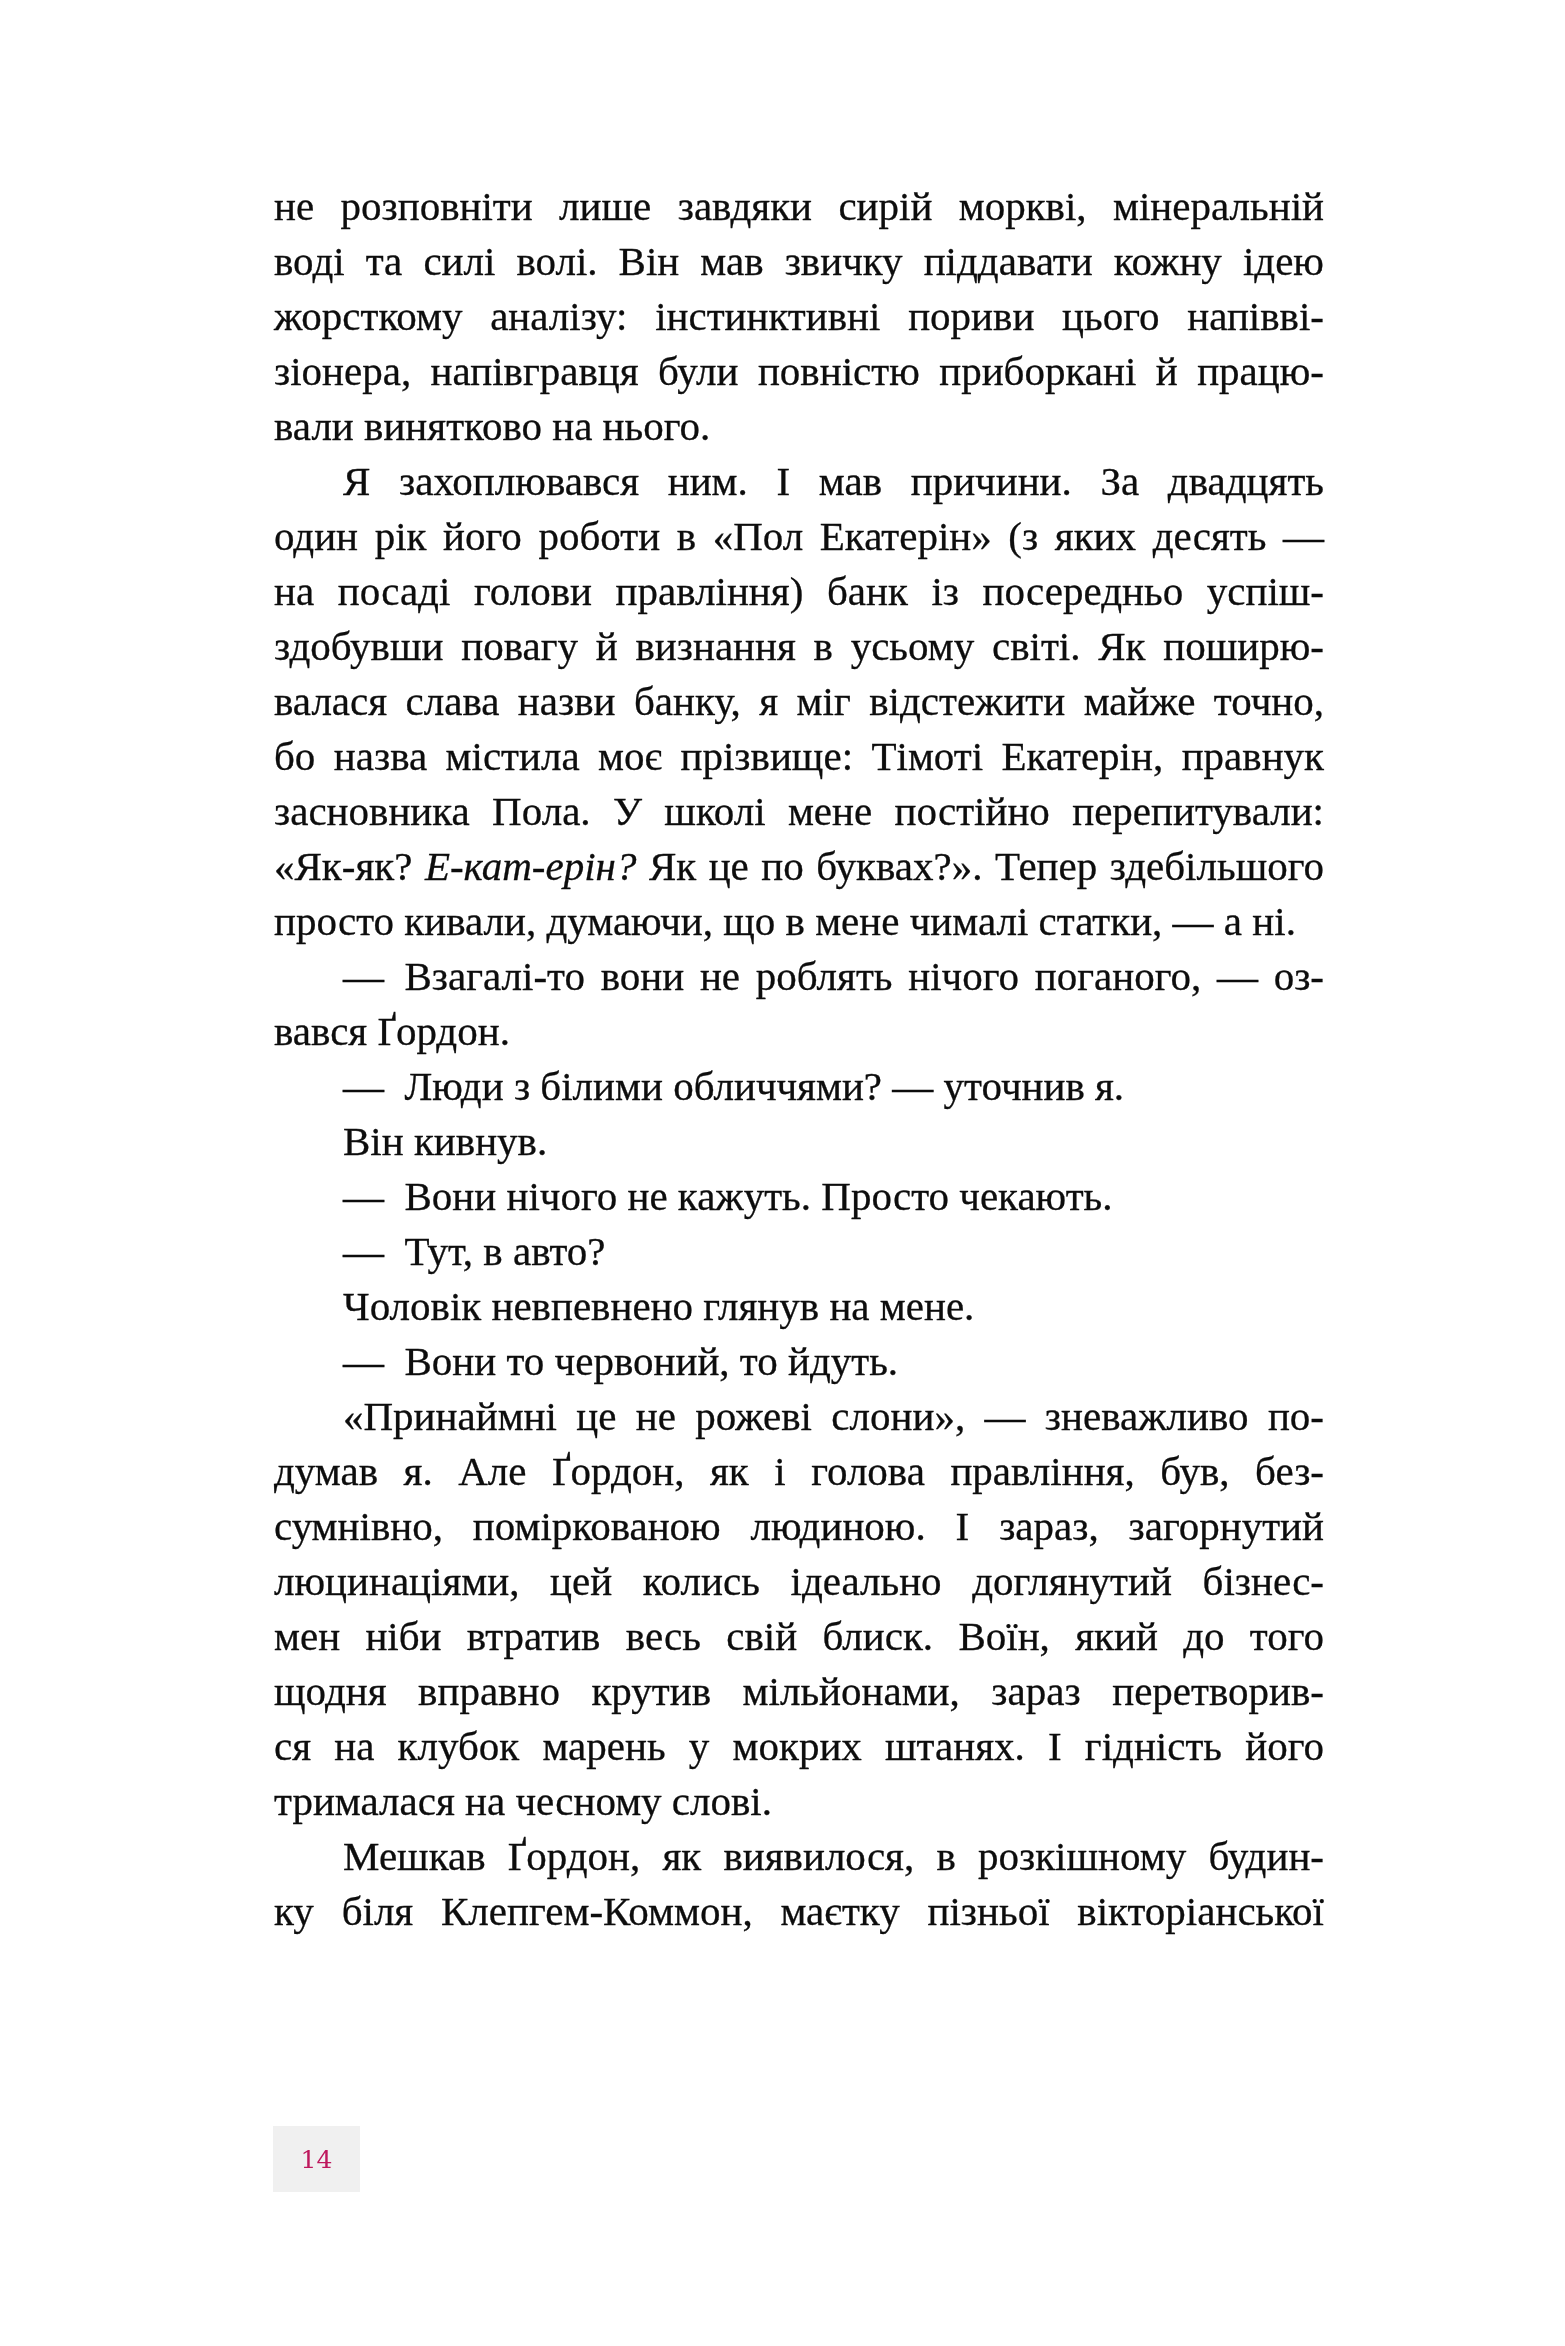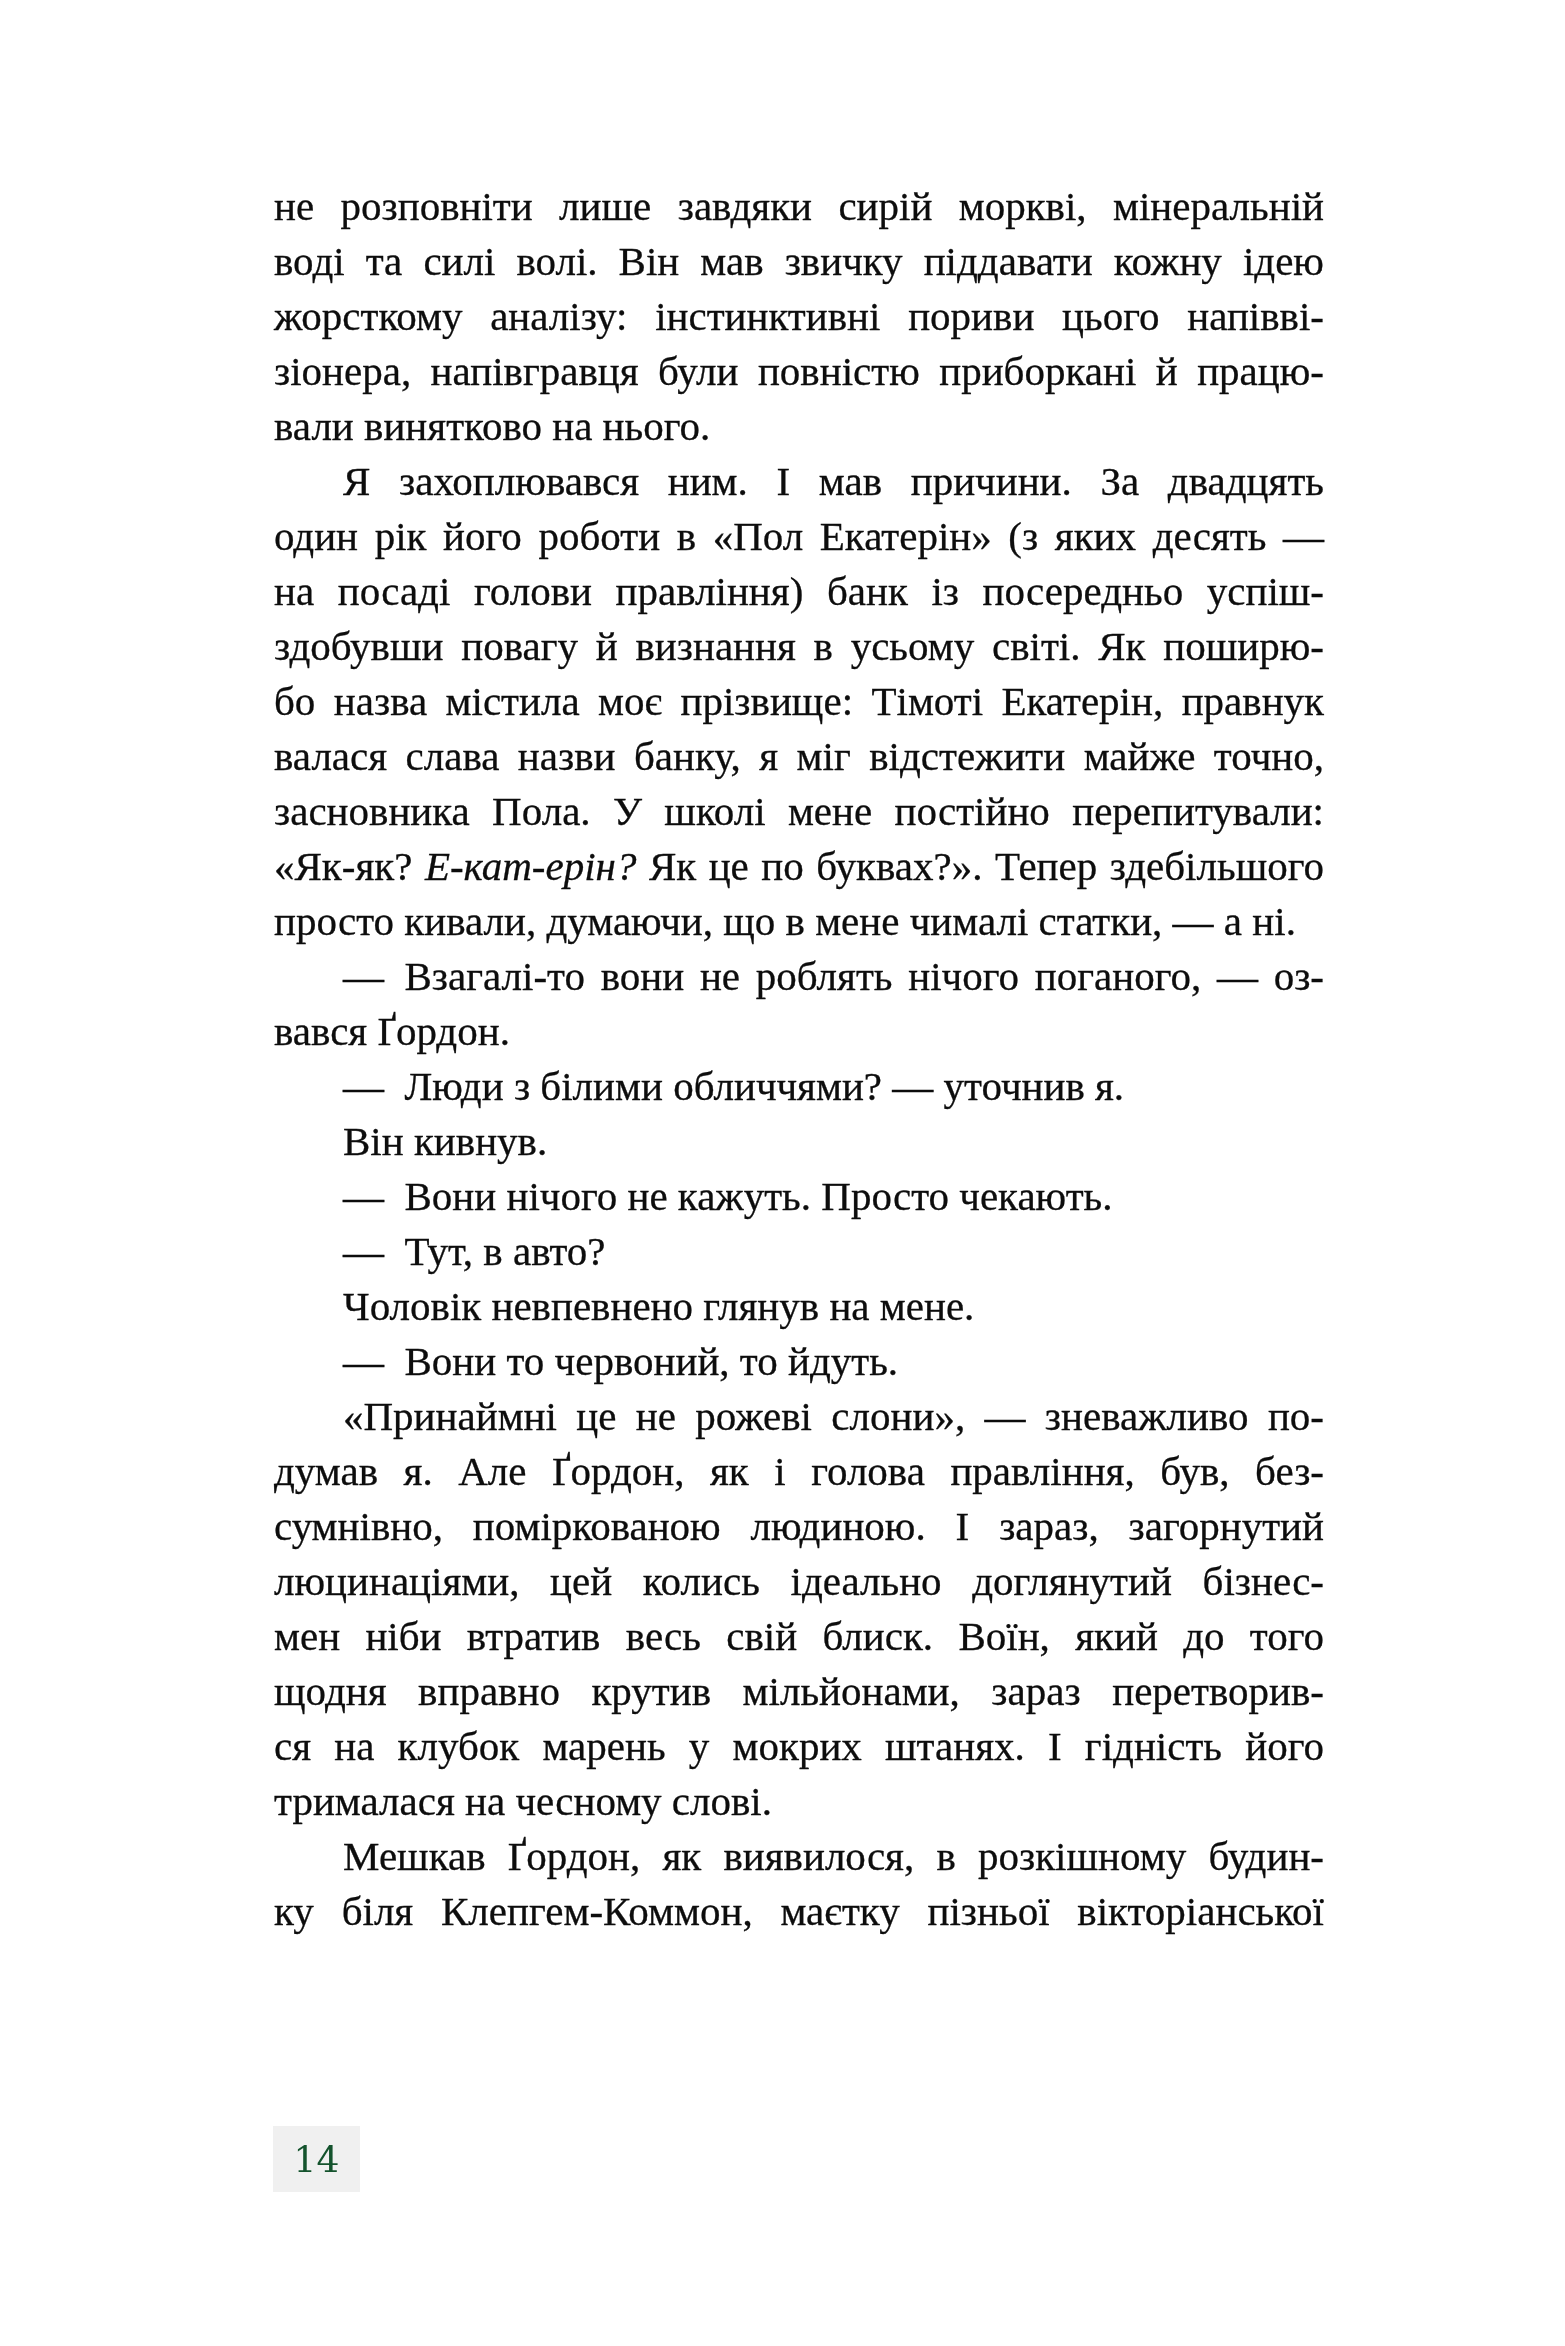--- a/index.html
+++ b/index.html
@@ -42,43 +42,43 @@
     top: 2126px;
     width: 87px;
     height: 66px;
     background: var(--pagenum-bg, #f0f0f0);
     display: flex;
     align-items: center;
     justify-content: center;
   }
   .pagenum-label {
     font-family: "DejaVu Serif", serif;
-    font-size: 36px;
-    color: #14532d;
+    font-size: 25px;
+    color: #be185d;
   }
 </style>
 </head>
 <body>
 
 <div class="page" style="--page-bg: #ffffff; --text-color: #0d0d0d; --pagenum-bg: #f0f0f0;">
   <main class="textblock" id="textblock">
       <div class="para">
         <div class="line">не розповніти лише завдяки сирій моркві, мінеральній</div>
         <div class="line">воді та силі волі. Він мав звичку піддавати кожну ідею</div>
         <div class="line">жорсткому аналізу: інстинктивні пориви цього напівві-</div>
         <div class="line">зіонера, напівгравця були повністю приборкані й працю-</div>
         <div class="line last">вали винятково на нього.</div>
       </div>
       <div class="para">
         <div class="line indent">Я захоплювався ним. І мав причини. За двадцять</div>
         <div class="line">один рік його роботи в «Пол Екатерін» (з яких десять —</div>
         <div class="line">на посаді голови правління) банк із посередньо успіш-</div>
         <div class="line">здобувши повагу й визнання в усьому світі. Як поширю-</div>
+        <div class="line">валася слава назви банку, я міг відстежити майже точно,</div>
         <div class="line">бо назва містила моє прізвище: Тімоті Екатерін, правнук</div>
-        <div class="line">валася слава назви банку, я міг відстежити майже точно,</div>
         <div class="line">засновника Пола. У школі мене постійно перепитували:</div>
         <div class="line">«Як-як? <i>Е-кат-ерін?</i> Як це по буквах?». Тепер здебільшого</div>
         <div class="line last">просто кивали, думаючи, що в мене чималі статки, — а ні.</div>
       </div>
       <div class="para">
         <div class="line indent">— Взагалі-то вони не роблять нічого поганого, — оз-</div>
         <div class="line last">вався Ґордон.</div>
       </div>
       <div class="para">
         <div class="line last indent">— Люди з білими обличчями? — уточнив я.</div>

